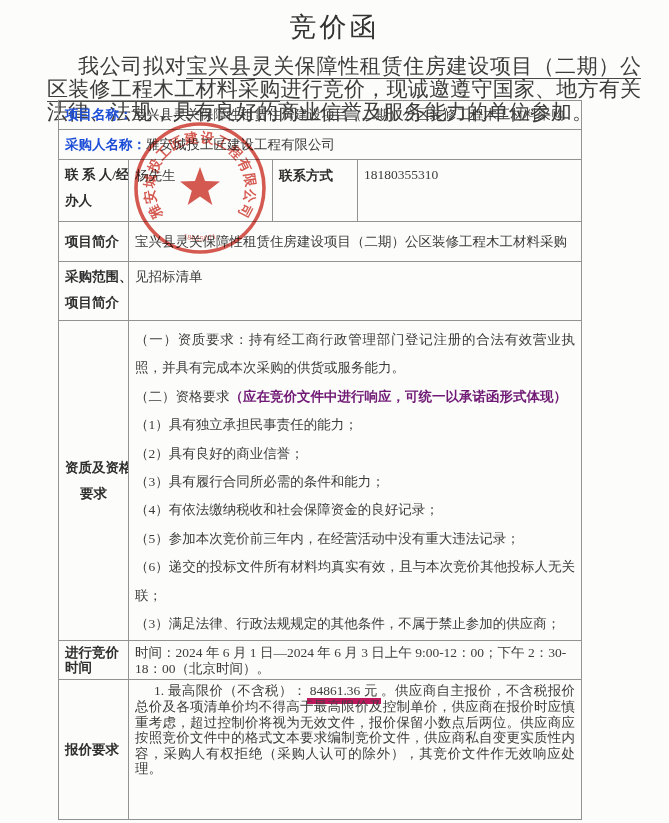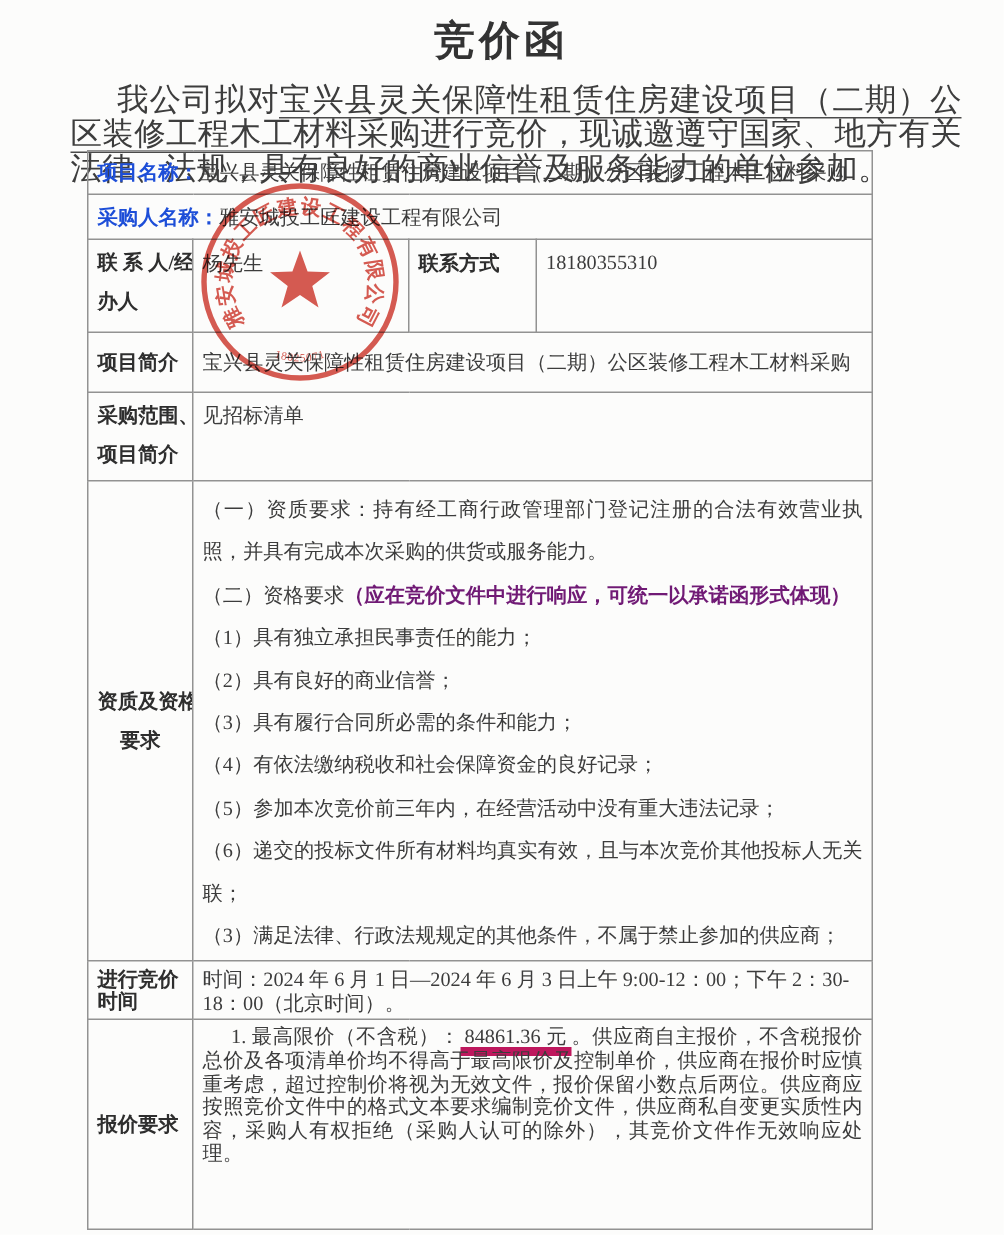--- a/index.html
+++ b/index.html
@@ -8,21 +8,21 @@
     background:#fcfcfb;
     font-family:"Liberation Serif","DejaVu Serif",serif;
     color:#3a3a3a;
     position:relative;
     overflow:hidden;
   }
   .page-title{
     margin-top:9px;
     text-align:center;
     font-size:27px;
-    font-weight:bold;
+    font-weight:normal;
     letter-spacing:3px;
     color:#333;
   }
   .intro{
     margin:10px 36px 0 47px;
     width:594px;
     font-size:21px;
     line-height:23px;
     text-align:justify;
     text-indent:31px;

